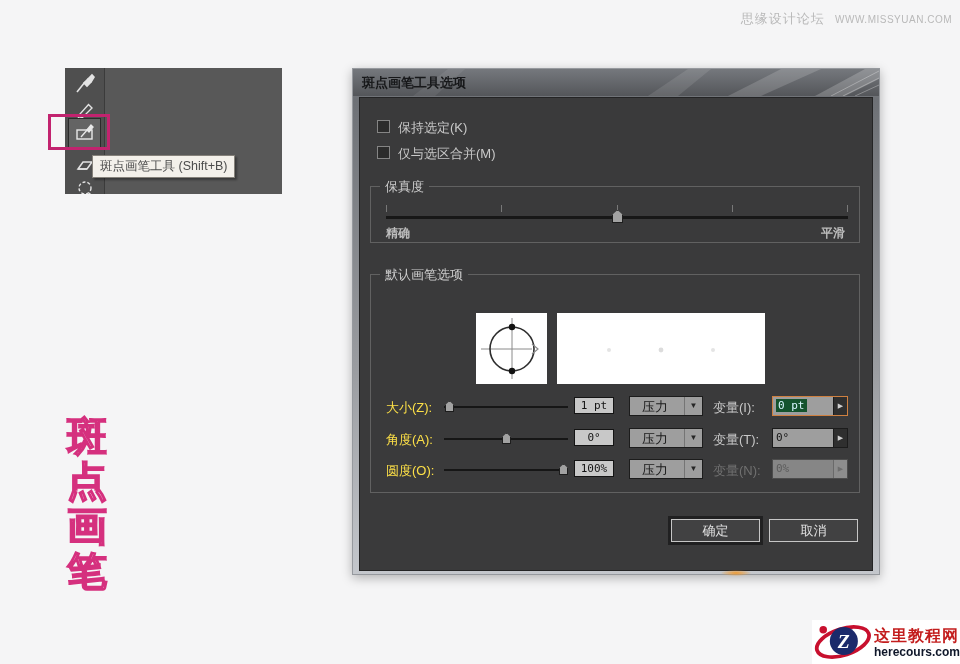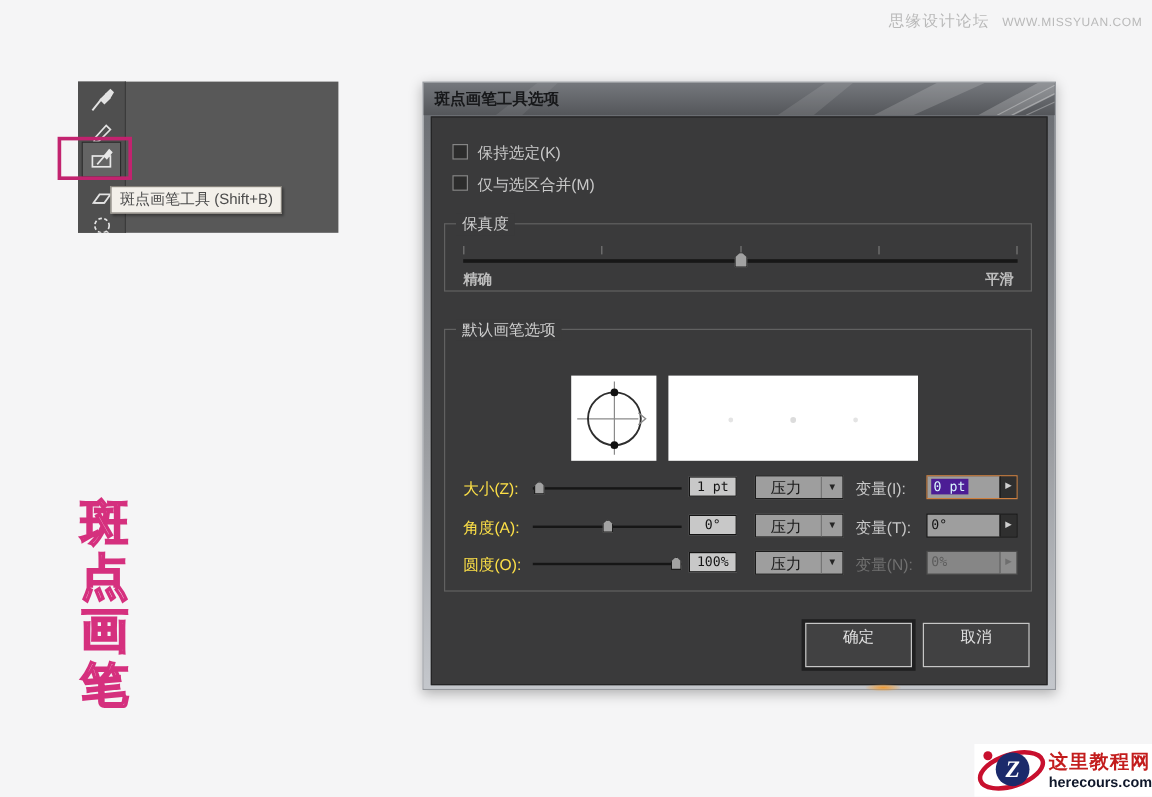--- a/index.html
+++ b/index.html
@@ -86,30 +86,30 @@
   .dropdown { position:absolute; left:243px; top:-1px; width:74px; height:20px;
               background:#9e9e9e; border:1px solid #1c1c1c; }
   .dd-label { position:absolute; left:12px; top:1px; font-size:13px; color:#1a1a1a; }
   .dd-arrow { position:absolute; right:0; top:0; width:18px; height:18px; border-left:1px solid #757575;
               font-size:8px; color:#252525; text-align:center; line-height:18px; }
   .var-label { position:absolute; left:327px; top:2px; font-size:13px; color:#c8c8c8; white-space:nowrap; }
   .var-group { position:absolute; left:386px; top:-1px; height:20px; display:flex; border:1px solid #1c1c1c; }
   .var-group.focused { border:1px solid #cf8040; box-shadow:0 0 0 1px #8a4f1f inset; }
   .var-field { width:60px; height:18px; background:#9e9e9e; color:#141414;
                font:11px "DejaVu Sans Mono",monospace; line-height:17px; padding-left:3px; }
-  .var-field .sel { background:#4c1d95; color:#d9f6ff; padding:0 2px; }
+  .var-field .sel { background:#14532d; color:#d9f6ff; padding:0 2px; }
   .var-btn { width:14px; height:18px; background:#2f2f2f; color:#cfcfcf;
              font-size:7px; text-align:center; line-height:18px; border-left:1px solid #1c1c1c; }
   .opt-row.disabled .var-label  { color:#707070; }
   .opt-row.disabled .var-field  { background:#868686; color:#5c5c5c; }
   .opt-row.disabled .var-group  { border-color:#4c4c4c; }
   .opt-row.disabled .var-btn    { background:#8d8d8d; color:#6e6e6e; border-left-color:#6a6a6a; }
 
   
-  .btn { position:absolute; top:421px; width:89px; height:37px; background:#414142;
+  .btn { position:absolute; top:421px; width:89px; height:23px; background:#414142;
          border:1px solid #c6c6c6; color:#e0e0e0; font-size:13px; text-align:center; line-height:21px; }
   .btn-ok { left:311px; box-shadow:0 0 0 3px #202021; }
   .btn-cancel { left:409px; }
 
   
   .logo { position:absolute; right:0; bottom:0; width:148px; height:44px; background:#fff;
           display:flex; align-items:center; }
   .logo-text { display:flex; flex-direction:column; margin-left:2px; }
   .logo-title { font-size:16px; font-weight:bold; letter-spacing:1px; color:#c31d1d; line-height:19px; }
   .logo-domain { font-size:12px; font-weight:bold; color:#0f172a; line-height:14px; }

